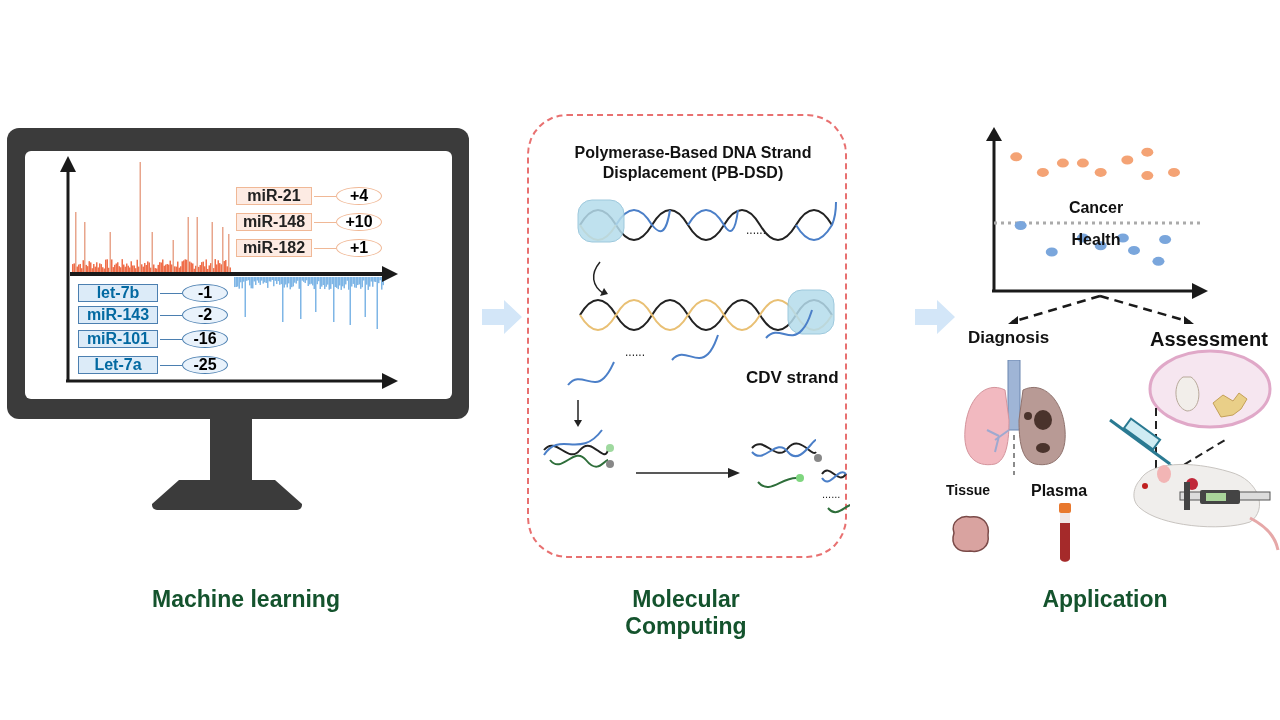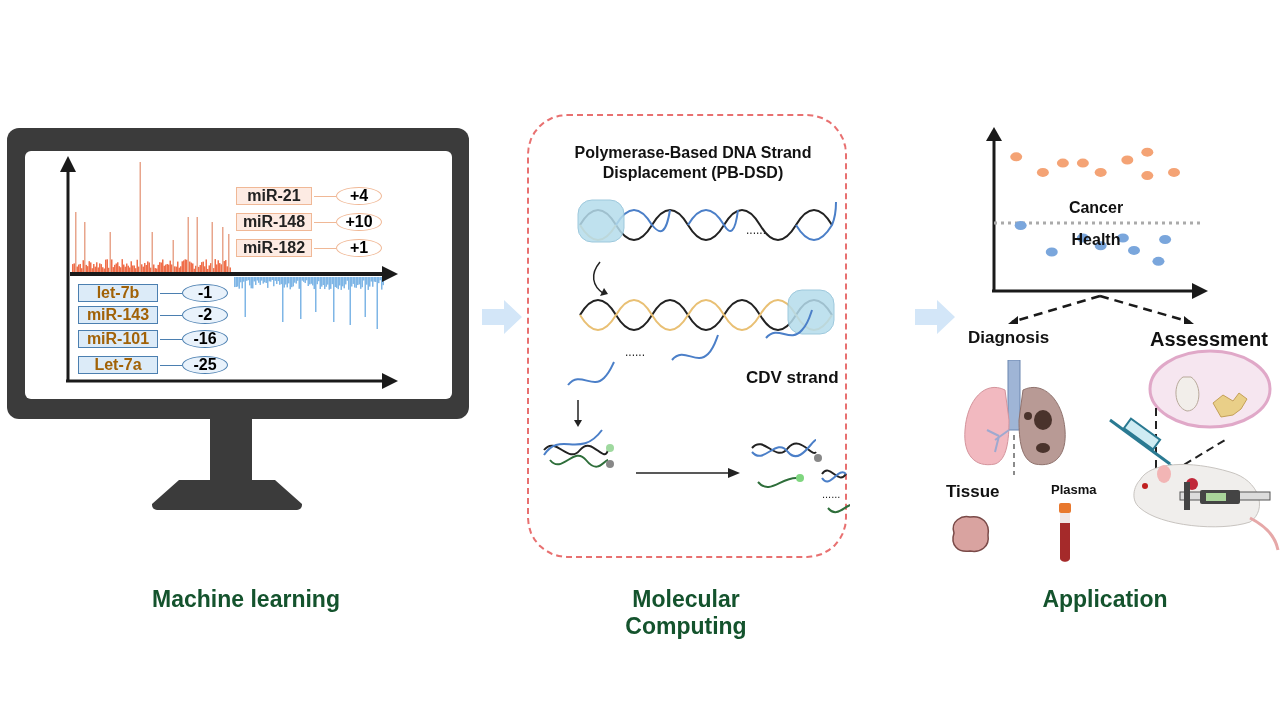--- a/index.html
+++ b/index.html
@@ -8,21 +8,21 @@
   .b { font-weight:bold; color:#111; }
   .sec-label { font-size:23px; font-weight:bold; color:#14532d; text-align:center; }
   
   .monitor { left:7px; top:128px; width:462px; height:291px; background:#3b3b3b; border-radius:12px; }
   .screen { left:25px; top:151px; width:427px; height:248px; background:#fff; border-radius:6px; }
   .stand-neck { left:210px; top:419px; width:42px; height:62px; background:#3b3b3b; }
   .stand-base { left:152px; top:480px; width:150px; height:30px; background:#3b3b3b; clip-path:polygon(18% 0, 82% 0, 100% 80%, 100% 100%, 0 100%, 0 80%); border-radius:0 0 5px 5px; }
   .mirbox { font-size:16px; font-weight:bold; text-align:center; line-height:16px; height:16px; }
   .up-box { background:#fdebe3; border:1.5px solid #f0b896; color:#222; width:74px; }
   .up-ell { border:1.5px solid #f0b896; border-radius:50%; width:44px; height:16px; background:#fff; }
-  .dn-box { background:#dcebf8; border:1.5px solid #4b7fb0; color:#a16207; width:78px; }
+  .dn-box { background:#dcebf8; border:1.5px solid #4b7fb0; color:#0369a1; width:78px; }
   .dn-ell { border:1.5px solid #4b7fb0; border-radius:50%; width:44px; height:16px; background:#e9f2fb; }
   .connector { height:1px; }
   
   .mid-box { left:527px; top:114px; width:316px; height:440px; border:2px dashed #e87070; border-radius:40px; }
   .big-arrow { width:40px; height:34px; }
   .strand-label { font-size:17px; font-weight:bold; color:#111; }
 </style>
 </head>
 <body>
 
@@ -399,22 +399,22 @@
   <rect x="53" y="0" width="12" height="70" fill="#9fb5d6" stroke="#6a86b0"></rect>
   <path d="M50,30 C30,20 12,40 10,70 C8,95 20,108 40,104 C52,100 54,80 54,60 Z" fill="#f2b9c0" stroke="#d4949c"></path>
   <path d="M68,30 C88,20 108,40 110,70 C112,95 100,108 80,104 C66,100 64,80 64,60 Z" fill="#b89a95" stroke="#8f726d"></path>
   <ellipse cx="88" cy="60" rx="9" ry="10" fill="#4a332c"></ellipse>
   <ellipse cx="88" cy="88" rx="7" ry="5" fill="#4a332c"></ellipse>
   <ellipse cx="73" cy="56" rx="4" ry="4" fill="#4a332c"></ellipse>
   <path d="M54,70 L40,80 M44,76 L32,70 M44,76 L40,92" stroke="#9fa9cf" stroke-width="2" fill="none"></path>
   <line x1="59" y1="75" x2="59" y2="115" stroke="#666" stroke-width="1.5" stroke-dasharray="5,4"></line>
 </svg>
 
-<div class="abs b" style="left:946px;top:482px;font-size:17px;">Tissue</div>
-<div class="abs b" style="left:1031px;top:482px;font-size:13px;margin-left:20px;">Plasma</div>
+<div class="abs b" style="left:946px;top:482px;font-size:14px;">Tissue</div>
+<div class="abs b" style="left:1031px;top:482px;font-size:16px;">Plasma</div>
 
 <svg class="abs" style="left:948px;top:513px" width="45" height="42">
   <path d="M6,20 C2,8 14,2 22,4 C34,2 42,10 40,22 C42,34 32,40 22,38 C10,40 2,32 6,20 Z" fill="#d9a3a0" stroke="#7a4a48" stroke-width="1.5"></path>
 </svg>
 <svg class="abs" style="left:1055px;top:503px" width="20" height="62">
   <rect x="4" y="0" width="12" height="10" rx="2" fill="#e8782e"></rect>
   <rect x="5" y="10" width="10" height="10" fill="#f0e6e6"></rect>
   <path d="M5,20 L15,20 L15,55 C15,60 5,60 5,55 Z" fill="#a52a2a"></path>
 </svg>
 

